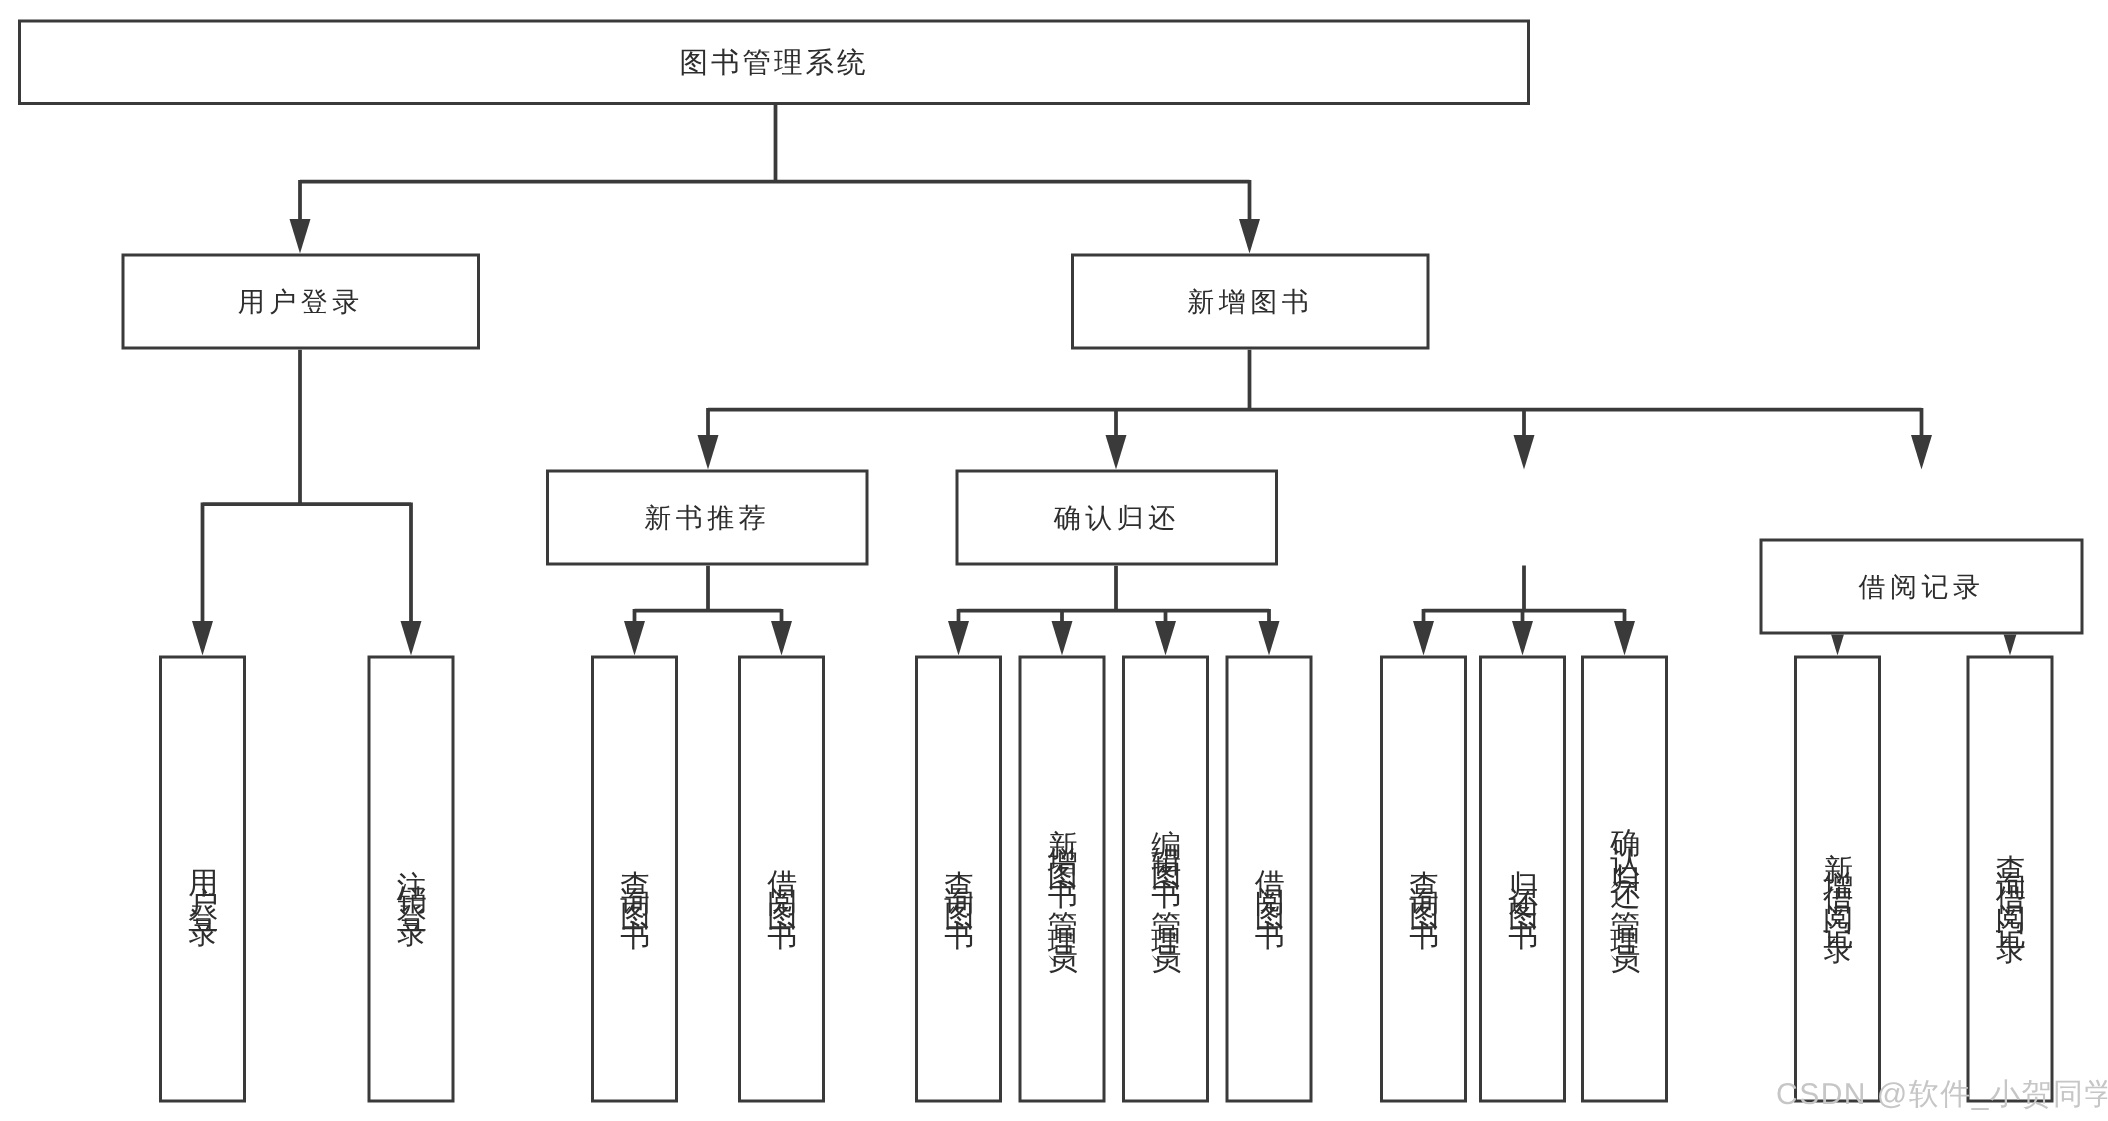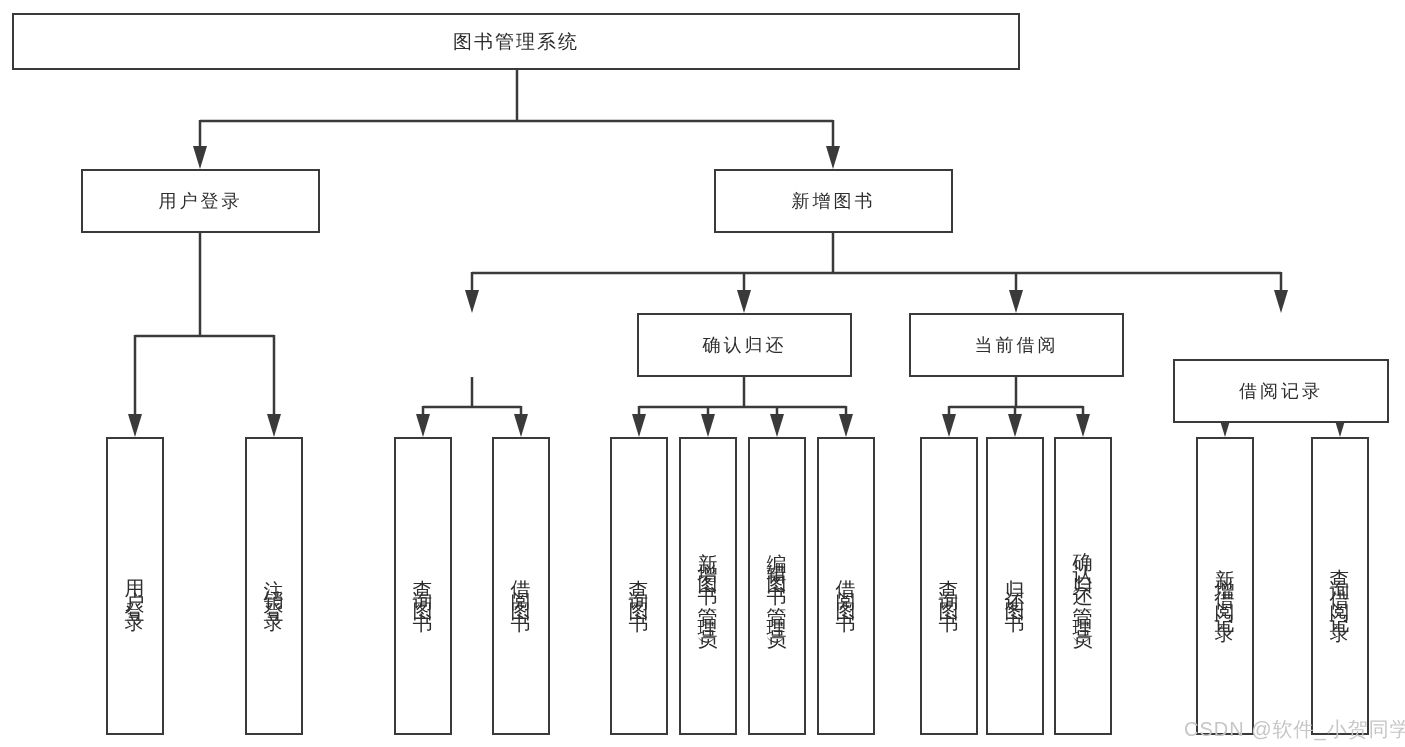--- a/index.html
+++ b/index.html
@@ -88,25 +88,25 @@
     <span class="hlabel">图书管理系统</span>
   </div>
 
   <div class="node lvl1" style="left:81px;">
     <span class="hlabel">用户登录</span>
   </div>
   <div class="node lvl1" style="left:714px;">
     <span class="hlabel">新增图书</span>
   </div>
 
+  <div class="node lvl2" style="left:364px;">
+    <span class="hlabel">新书推荐</span>
+  </div>
   <div class="node lvl2" style="left:637px;">
     <span class="hlabel">确认归还</span>
-  </div>
-  <div class="node lvl2" style="left:909px;">
-    <span class="hlabel">当前借阅</span>
   </div>
   <div class="node lvl2" style="left:1173px;width:216px;margin-top:46px;">
     <span class="hlabel">借阅记录</span>
   </div>
 
   <div class="node leaf" style="left:106px;">
     <span class="vtext">用户登录</span>
   </div>
   <div class="node leaf" style="left:245px;">
     <span class="vtext">注销登录</span>

